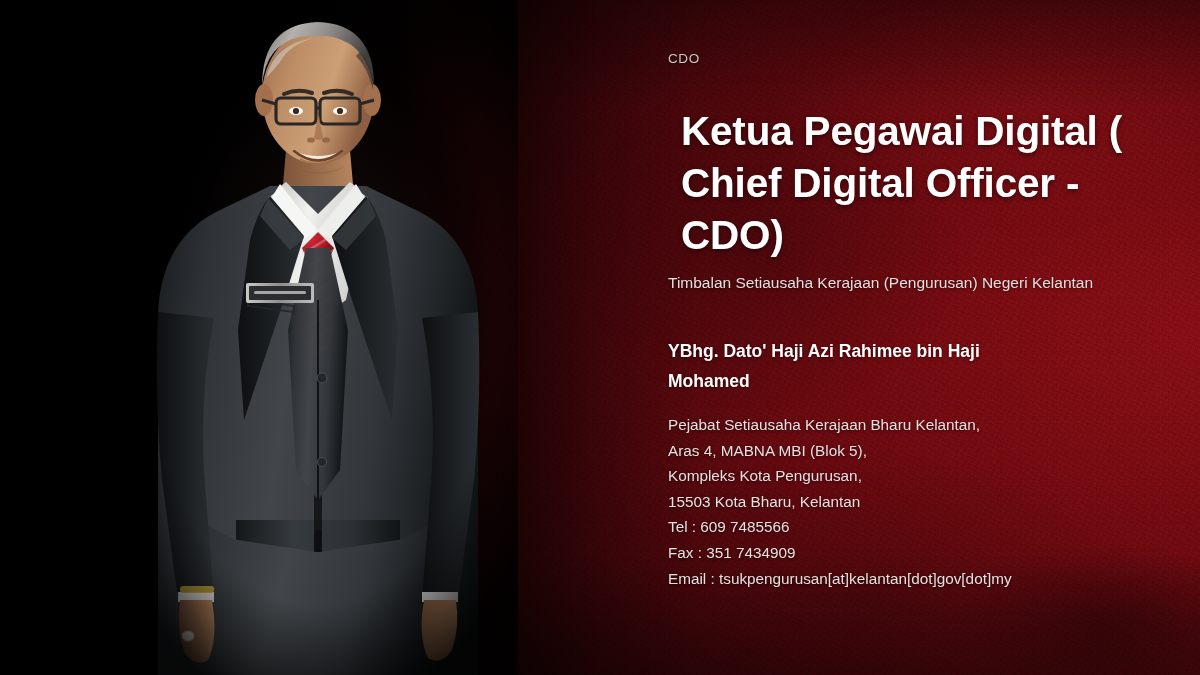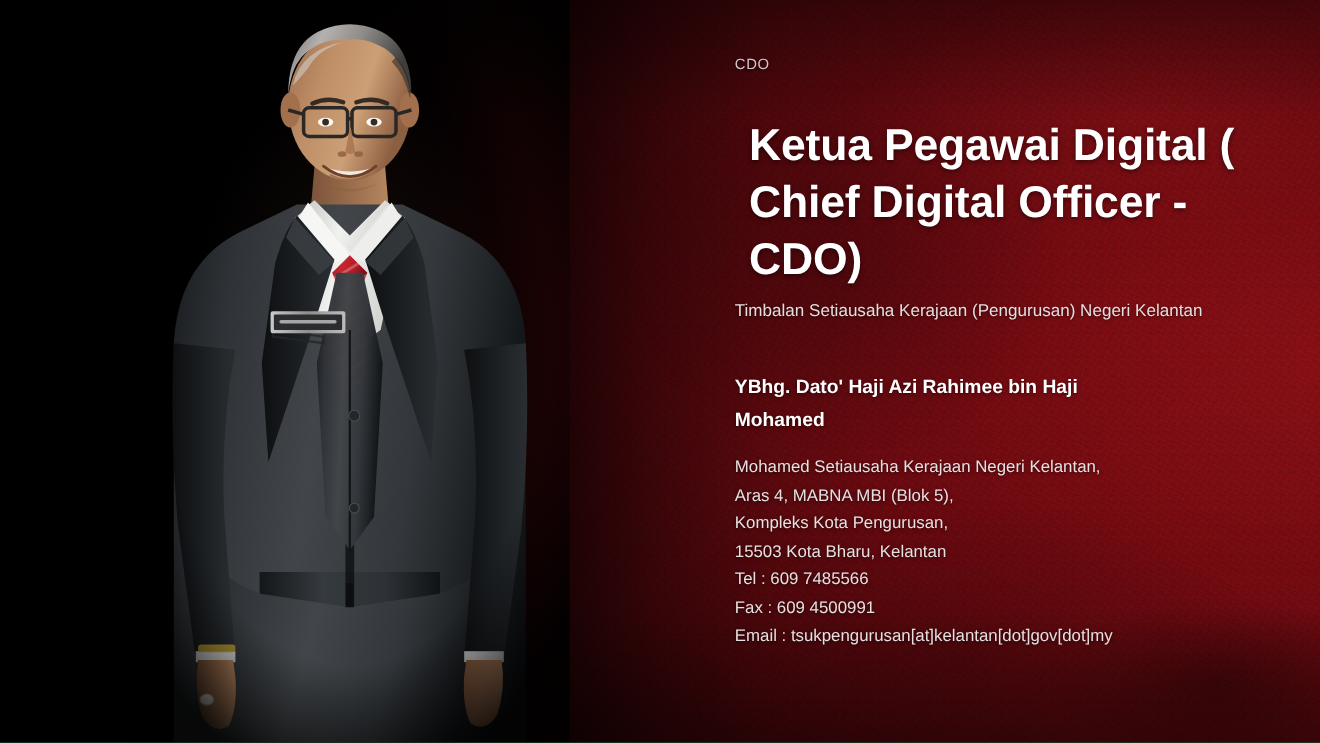--- a/index.html
+++ b/index.html
@@ -5,21 +5,21 @@
   html, body {
     margin: 0;
     padding: 0;
     background: #000;
   }
   #stage {
     position: relative;
     width: 1200px;
     height: 675px;
     overflow: hidden;
-    background: #14532d;
+    background: #4c1d95;
     font-family: "Liberation Sans", sans-serif;
   }
 
   
   .bg-base {
     position: absolute;
     inset: 0;
     background:
       radial-gradient(120% 135% at 100% 50%,
         #8a1016 0%,
@@ -323,23 +323,23 @@
 
     <div class="eyebrow">CDO</div>
 
     <h1 class="headline">Ketua Pegawai Digital ( Chief Digital Officer -CDO)</h1>
 
     <div class="subtitle">Timbalan Setiausaha Kerajaan (Pengurusan) Negeri Kelantan</div>
 
     <div class="person-name">YBhg. Dato' Haji Azi Rahimee bin Haji Mohamed</div>
 
     <div class="addr">
-      <div>Mohamed Setiausaha Kerajaan Negeri Kelantan,</div>
+      <div>Pejabat Setiausaha Kerajaan Bharu Kelantan,</div>
       <div>Aras 4, MABNA MBI (Blok 5),</div>
       <div>Kompleks Kota Pengurusan,</div>
       <div>15503 Kota Bharu, Kelantan</div>
       <div>Tel : 609 7485566</div>
-      <div>Fax : 609 4500991</div>
+      <div>Fax : 351 7434909</div>
       <div>Email : tsukpengurusan[at]kelantan[dot]gov[dot]my</div>
     </div>
 
   </div>
 </div>
 
 </body></html>

